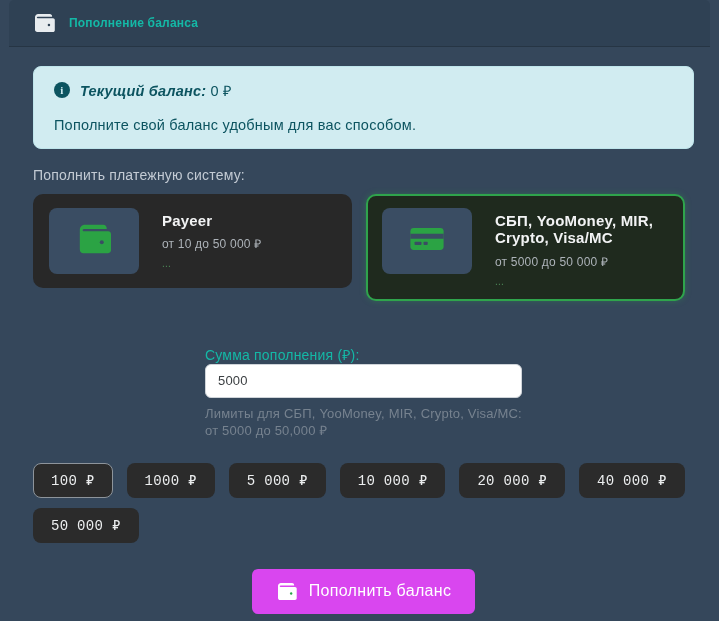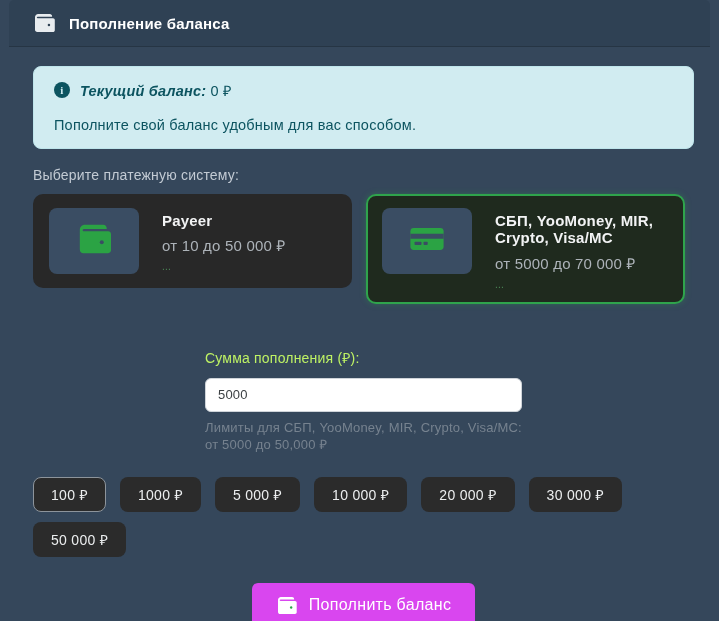--- a/index.html
+++ b/index.html
@@ -15,23 +15,23 @@
     background: #2f4154;
     height: 47px;
     display: flex;
     align-items: center;
     padding: 0 24px;
     border-radius: 5px 5px 0 0;
     border-bottom: 1px solid rgba(0,0,0,.18);
   }
   .card-header .hdr-icon { display: inline-flex; margin-right: 14px; }
   .card-header h1 {
-    font-size: 15px;
+    font-size: 12px;
     font-weight: 600;
-    color: #ffffff;
+    color: #14b8a6;
     text-align: center;
   }
   .card-body { padding: 19px 16px 0 24px; }
 
   
   .alert {
     background: #d1ecf1;
     color: #0c5460;
     border: 1px solid #bee5eb;
     border-radius: 8px;
@@ -89,33 +89,33 @@
   }
   .method-text { padding-top: 4px; min-width: 0; }
   .method-title {
     font-size: 15px;
     font-weight: 700;
     color: #f2f3f4;
     line-height: 1.15;
   }
   .method-range {
     margin-top: 6px;
-    font-size: 15px;
+    font-size: 12px;
     color: #adb3b9;
   }
   .method-more {
     margin-top: 7px;
     font-size: 10px;
     color: #4d8a57;
     line-height: 1;
   }
 
   
   .amount-block { width: 317px; margin: 44px auto 0 auto; }
-  .amount-label { font-size: 14px; color: #bef264; margin-bottom: 11px; }
+  .amount-label { font-size: 14px; color: #14b8a6; }
   .amount-input {
     width: 100%;
     height: 34px;
     border: 1px solid #cfd4d9;
     border-radius: 6px;
     background: #ffffff;
     color: #3c4043;
     font-size: 13px;
     font-family: "Liberation Sans", sans-serif;
     letter-spacing: .2px;
@@ -138,21 +138,21 @@
     gap: 10px 14px;
   }
   .quick-btn {
     background: #2b2b2b;
     color: #eceeef;
     border: 1px solid transparent;
     border-radius: 8px;
     height: 35px;
     padding: 0 17px;
     font-size: 14px;
-    font-family: Liberation Sans, sans-serif;
+    font-family: Liberation Mono, monospace;
     letter-spacing: .3px;
     cursor: pointer;
   }
   .quick-btn.focused { border-color: #8d949b; }
 
   
   .submit-row { display: flex; justify-content: center; margin-top: 26px; }
   .submit-btn {
     background: #d946ef;
     color: #ffffff;
@@ -191,21 +191,21 @@
       <div class="row1">
         <span class="info-circle">i</span>
         <span>
           <b>Текущий баланс:</b>
           <span>0 ₽</span>
         </span>
       </div>
       <div class="row2">Пополните свой баланс удобным для вас способом.</div>
     </div>
 
-    <div class="section-label">Выберите платежную систему:</div>
+    <div class="section-label">Пополнить платежную систему:</div>
 
     <div class="methods">
 
       <div class="method">
         <div class="icon-tile">
           <span>
             <svg width="34" height="30" viewBox="0 0 24 20" fill="#2ba344">
               <path d="M2 3.5C2 1.6 3.6 0 5.5 0h13C19.9 0 21 1.1 21 2.5V3H5.5C4.7 3 4 3.2 4 3.8S4.7 4.6 5.5 4.6H22c1.1 0 2 .9 2 2V18c0 1.1-.9 2-2 2H4.5C3.1 20 2 18.9 2 17.5V3.5z"></path>
               <circle cx="17.5" cy="12.3" r="1.4" fill="#3a4d63"></circle>
             </svg>
@@ -224,40 +224,40 @@
             <svg width="36" height="28" viewBox="0 0 26 20" fill="#2ba344">
               <rect x="1" y="2" width="24" height="16" rx="2.5"></rect>
               <rect x="1" y="6.2" width="24" height="3.6" fill="#3a4d63"></rect>
               <rect x="4" y="12" width="5" height="2.4" rx="0.6" fill="#3a4d63"></rect>
               <rect x="10.5" y="12" width="3" height="2.4" rx="0.6" fill="#3a4d63"></rect>
             </svg>
           </span>
         </div>
         <div class="method-text">
           <div class="method-title">СБП, YooMoney, MIR, Crypto, Visa/MC</div>
-          <div class="method-range">от 5000 до 70 000 ₽</div>
+          <div class="method-range">от 5000 до 50 000 ₽</div>
           <div class="method-more">...</div>
         </div>
       </div>
 
     </div>
 
     <div class="amount-block">
       <div class="amount-label">Сумма пополнения (₽):</div>
       <input class="amount-input" type="text" value="5000" style="">
       <div class="amount-hint">Лимиты для СБП, YooMoney, MIR, Crypto, Visa/MC: от 5000 до 50,000 ₽</div>
     </div>
 
     <div class="quick-row">
       <button class="quick-btn focused">100 ₽</button>
       <button class="quick-btn">1000 ₽</button>
       <button class="quick-btn">5 000 ₽</button>
       <button class="quick-btn">10 000 ₽</button>
       <button class="quick-btn">20 000 ₽</button>
-      <button class="quick-btn">30 000 ₽</button>
+      <button class="quick-btn">40 000 ₽</button>
       <button class="quick-btn">50 000 ₽</button>
     </div>
 
     <div class="submit-row">
       <button class="submit-btn">
         <span>
           <svg width="21" height="17" viewBox="0 0 24 20" fill="#ffffff">
             <path d="M2 3.5C2 1.6 3.6 0 5.5 0h13C19.9 0 21 1.1 21 2.5V3H5.5C4.7 3 4 3.2 4 3.8S4.7 4.6 5.5 4.6H22c1.1 0 2 .9 2 2V18c0 1.1-.9 2-2 2H4.5C3.1 20 2 18.9 2 17.5V3.5z"></path>
             <circle cx="17.5" cy="12.3" r="1.4" fill="#28a745"></circle>
           </svg>

